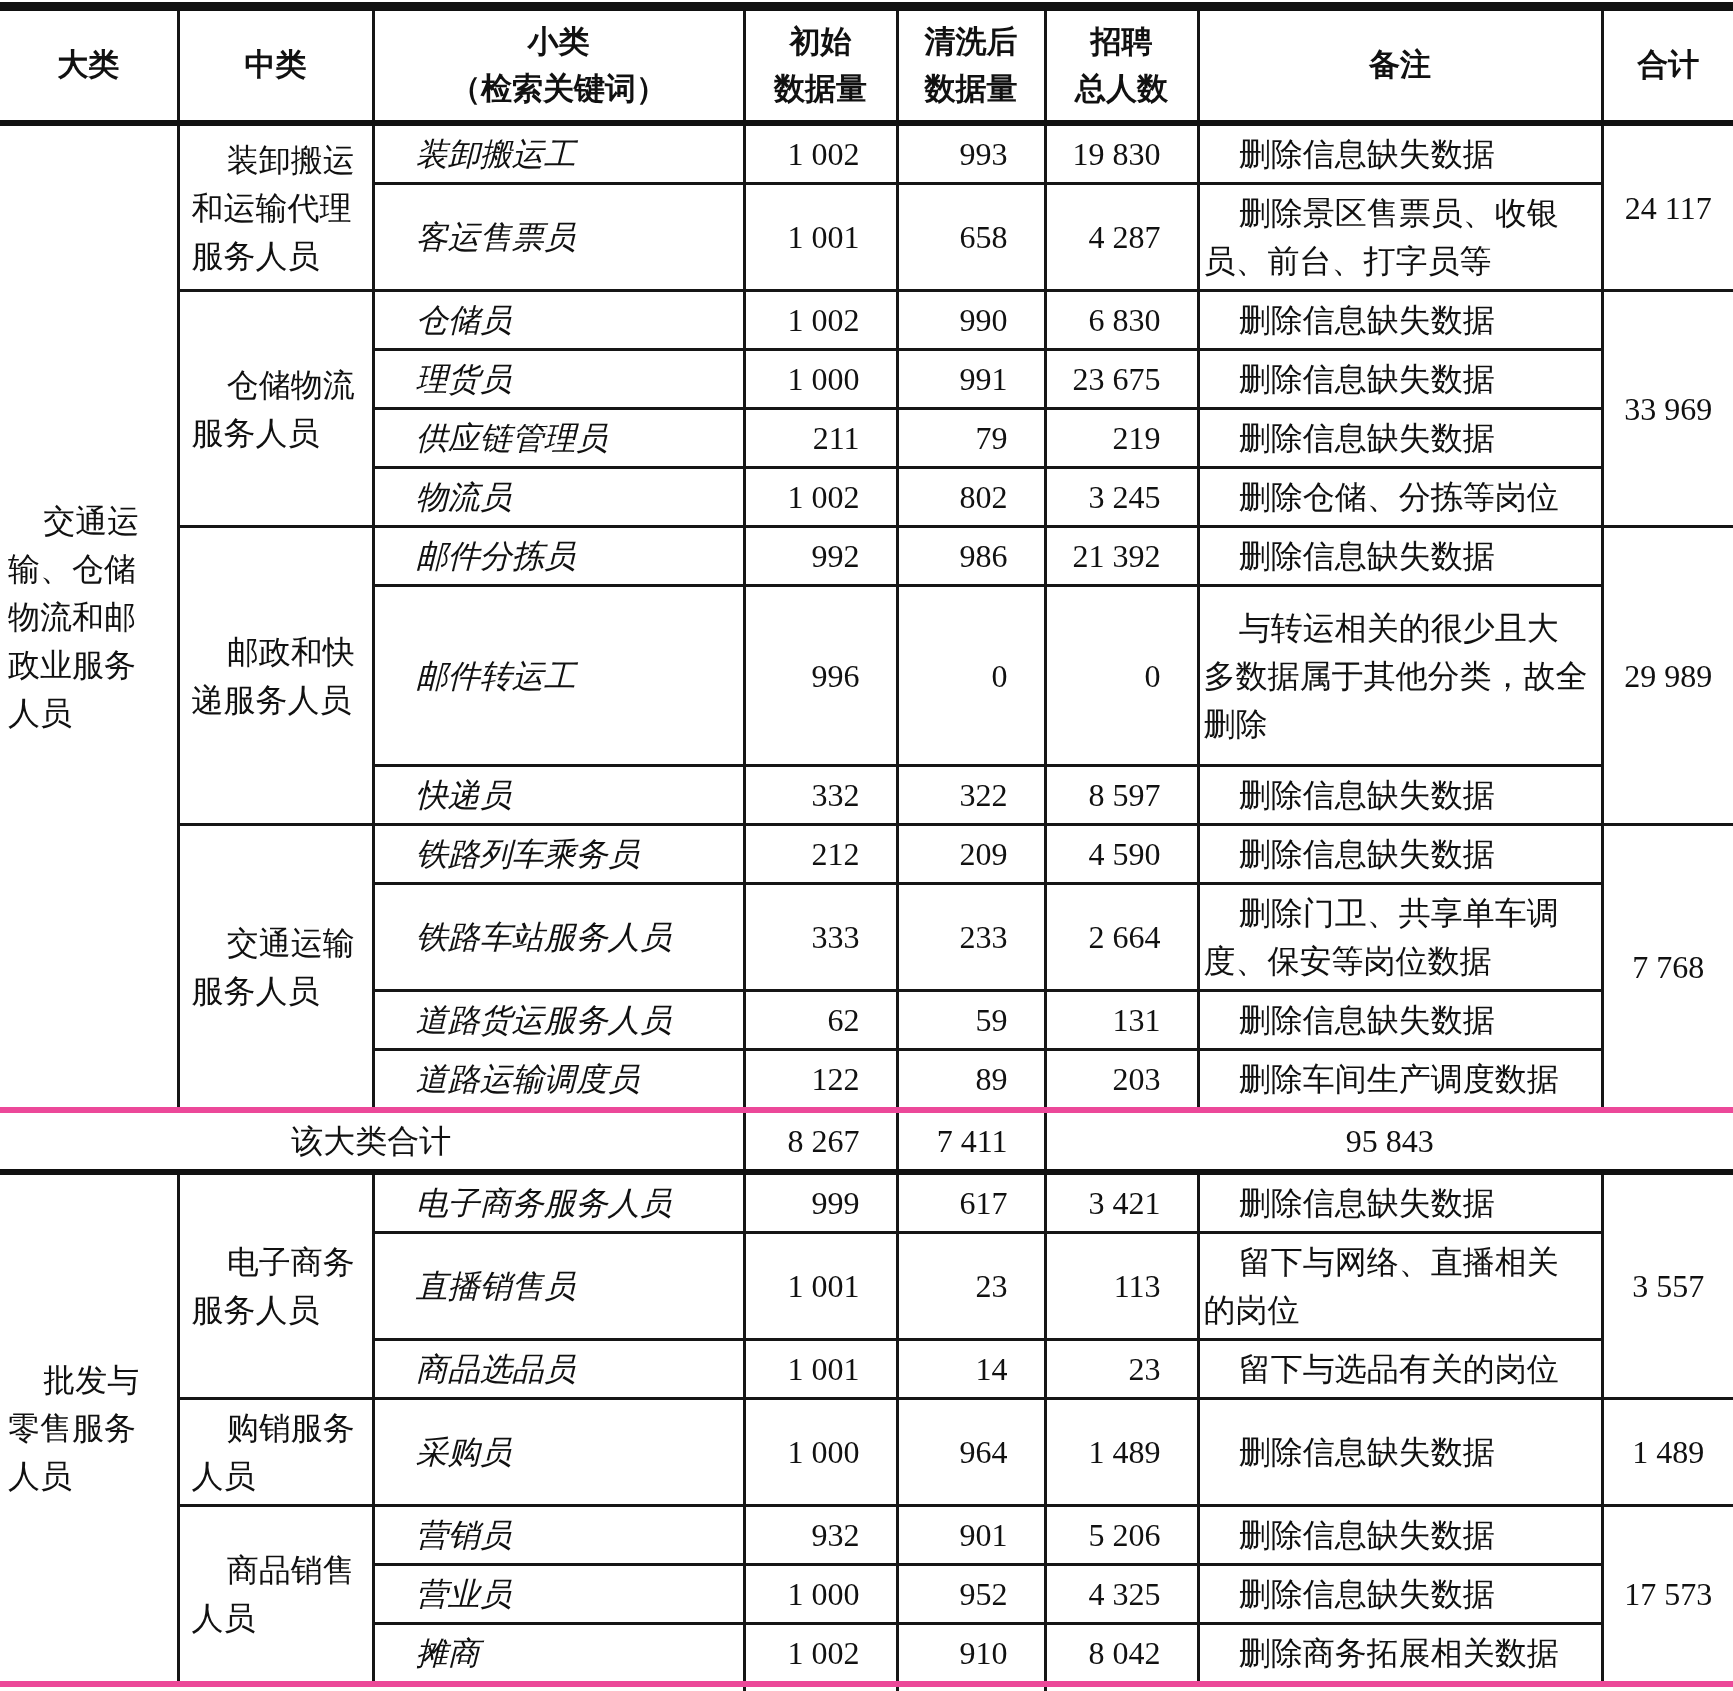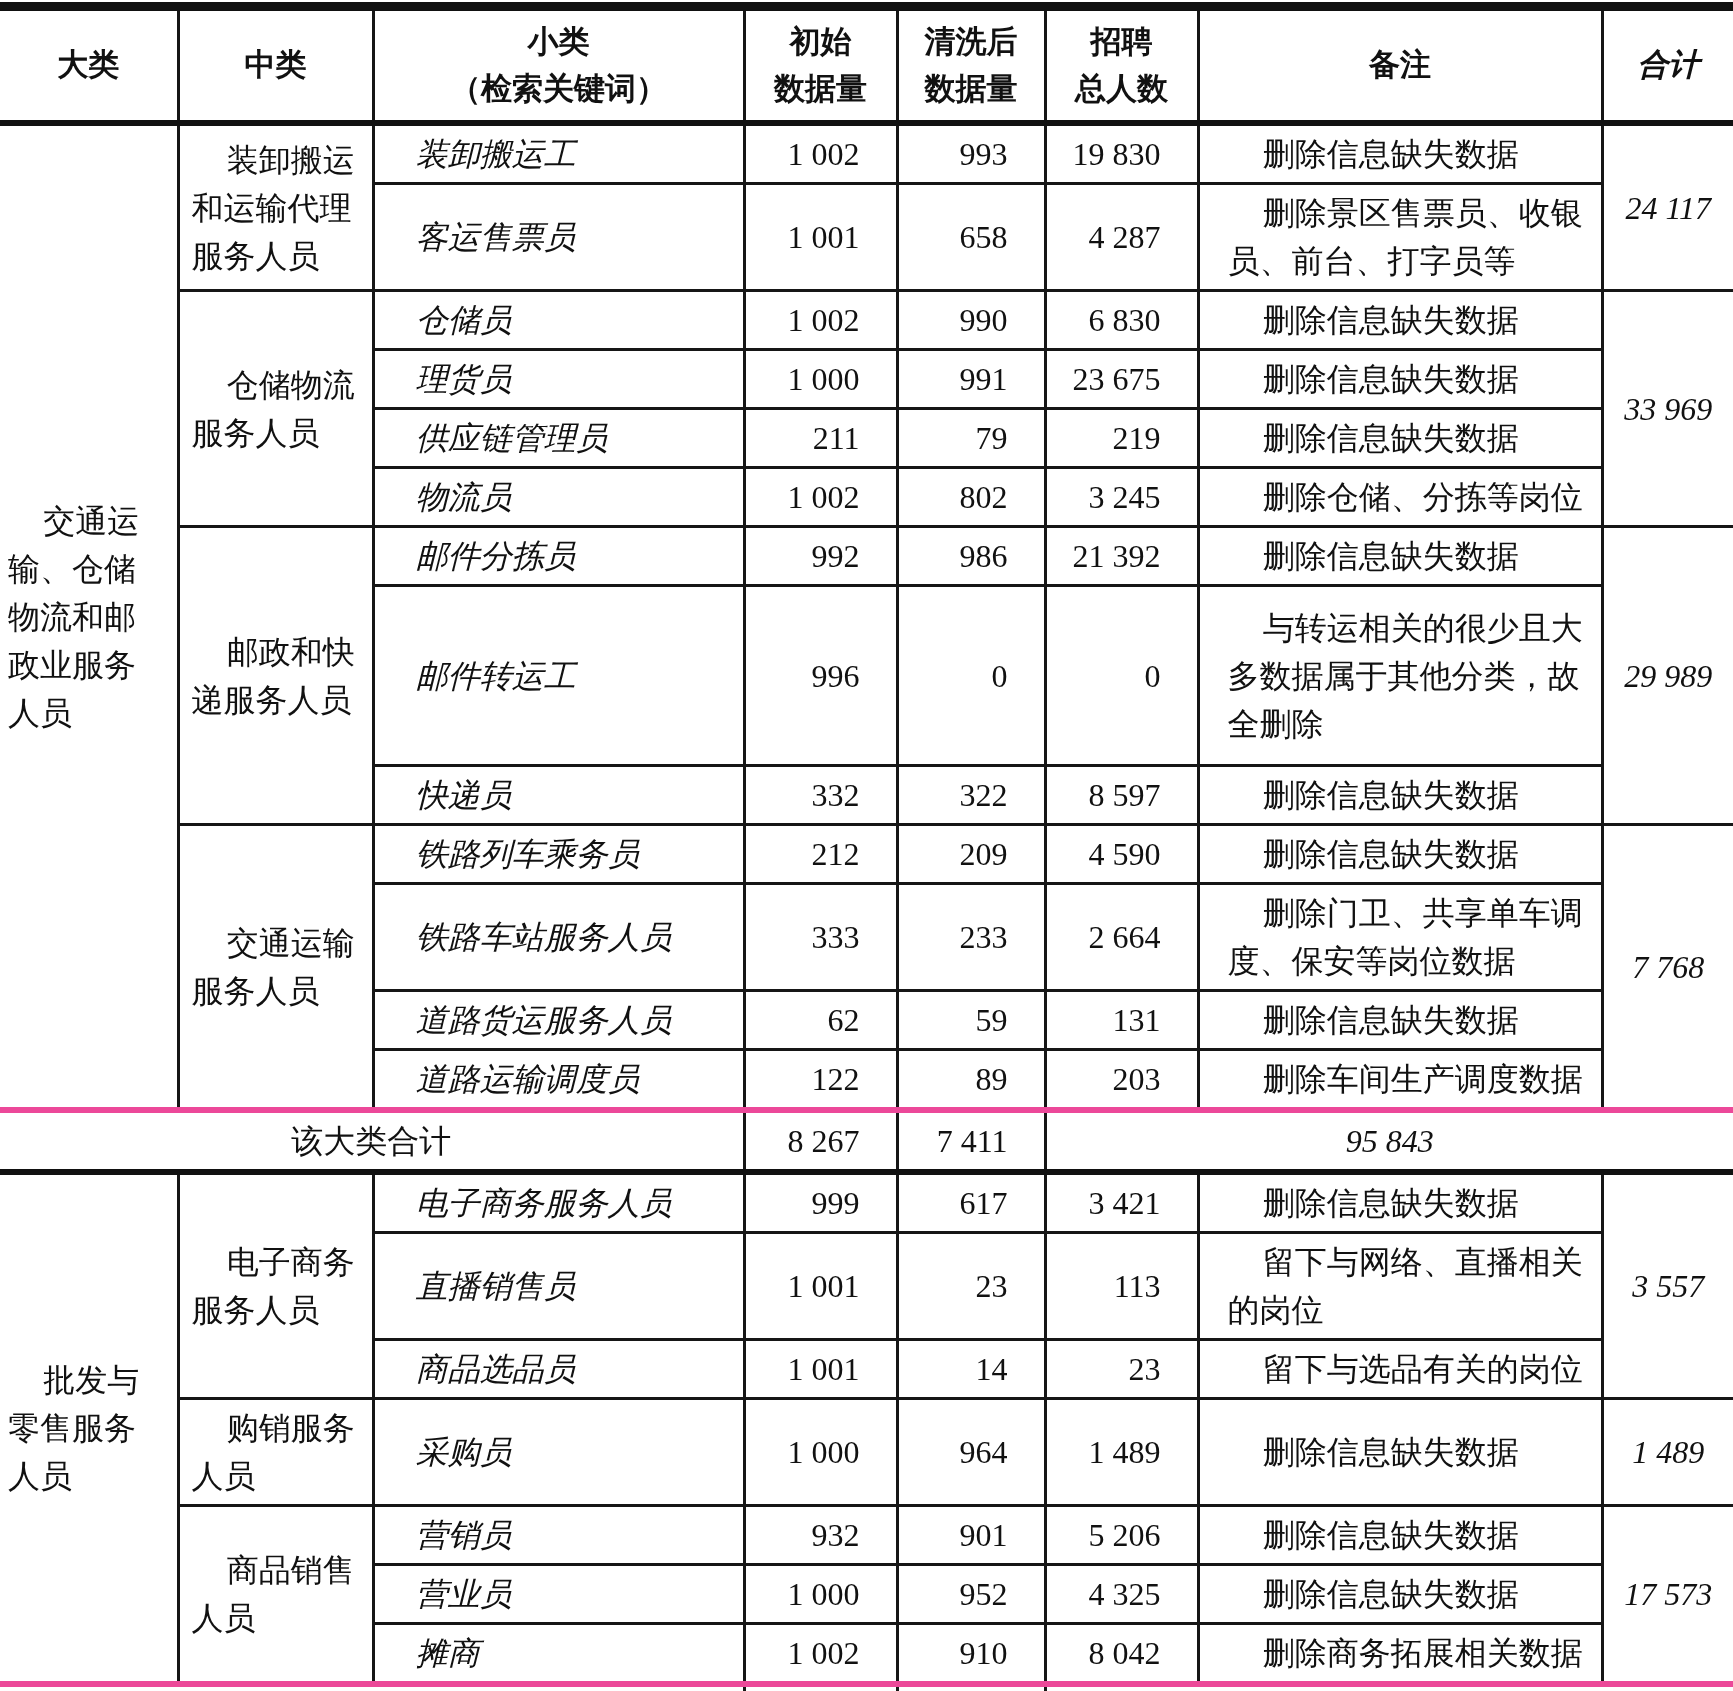--- a/index.html
+++ b/index.html
@@ -13,34 +13,34 @@
     width:1733px; table-layout:fixed; border-collapse:collapse;
     border-top:9px solid #111; border-bottom:13px solid #111;
     font-size:32px; line-height:1.5; color:#111;
   }
   th,td{
     border:3px solid #161616; vertical-align:middle;
     padding:4px 0; box-sizing:border-box; overflow:hidden;
   }
   
   .lc{border-left:none;}
-  .rc{border-right:none;font-style:italic;}
+  .rc{border-right:none;}
   
   th{
     font-family:"Liberation Sans","DejaVu Sans",sans-serif;
     font-weight:700; font-size:31px; text-align:center;
     white-space:pre-line; border-bottom:6px solid #111;
     padding:8px 0; border-top:none;
   }
   
   td.c-maj{text-align:left; padding-left:8px; padding-right:16px; text-indent:1.1em;}
   td.c-mid{text-align:left; padding-left:12px;  padding-right:6px;  text-indent:1.1em;}
   td.c-sub{text-align:left; padding-left:6px;  padding-right:6px;  text-indent:1.1em;font-style:italic;}
   td.c-num{text-align:right; padding-right:36px;}
-  td.c-note{text-align:left; padding-left:28px; padding-right:12px; text-indent:1.1em;}
+  td.c-note{text-align:left; padding-left:4px; padding-right:12px; text-indent:1.1em;}
   td.c-total{text-align:center;}
   td.c-label{text-align:center;}
   
   tr.sum td{border-top:6px solid #ec4899; border-bottom:6px solid #111;}
   tr.tall td{height:180px;}
   tr.h2 td{height:100px;}
 </style>
 </head>
 <body>
 

